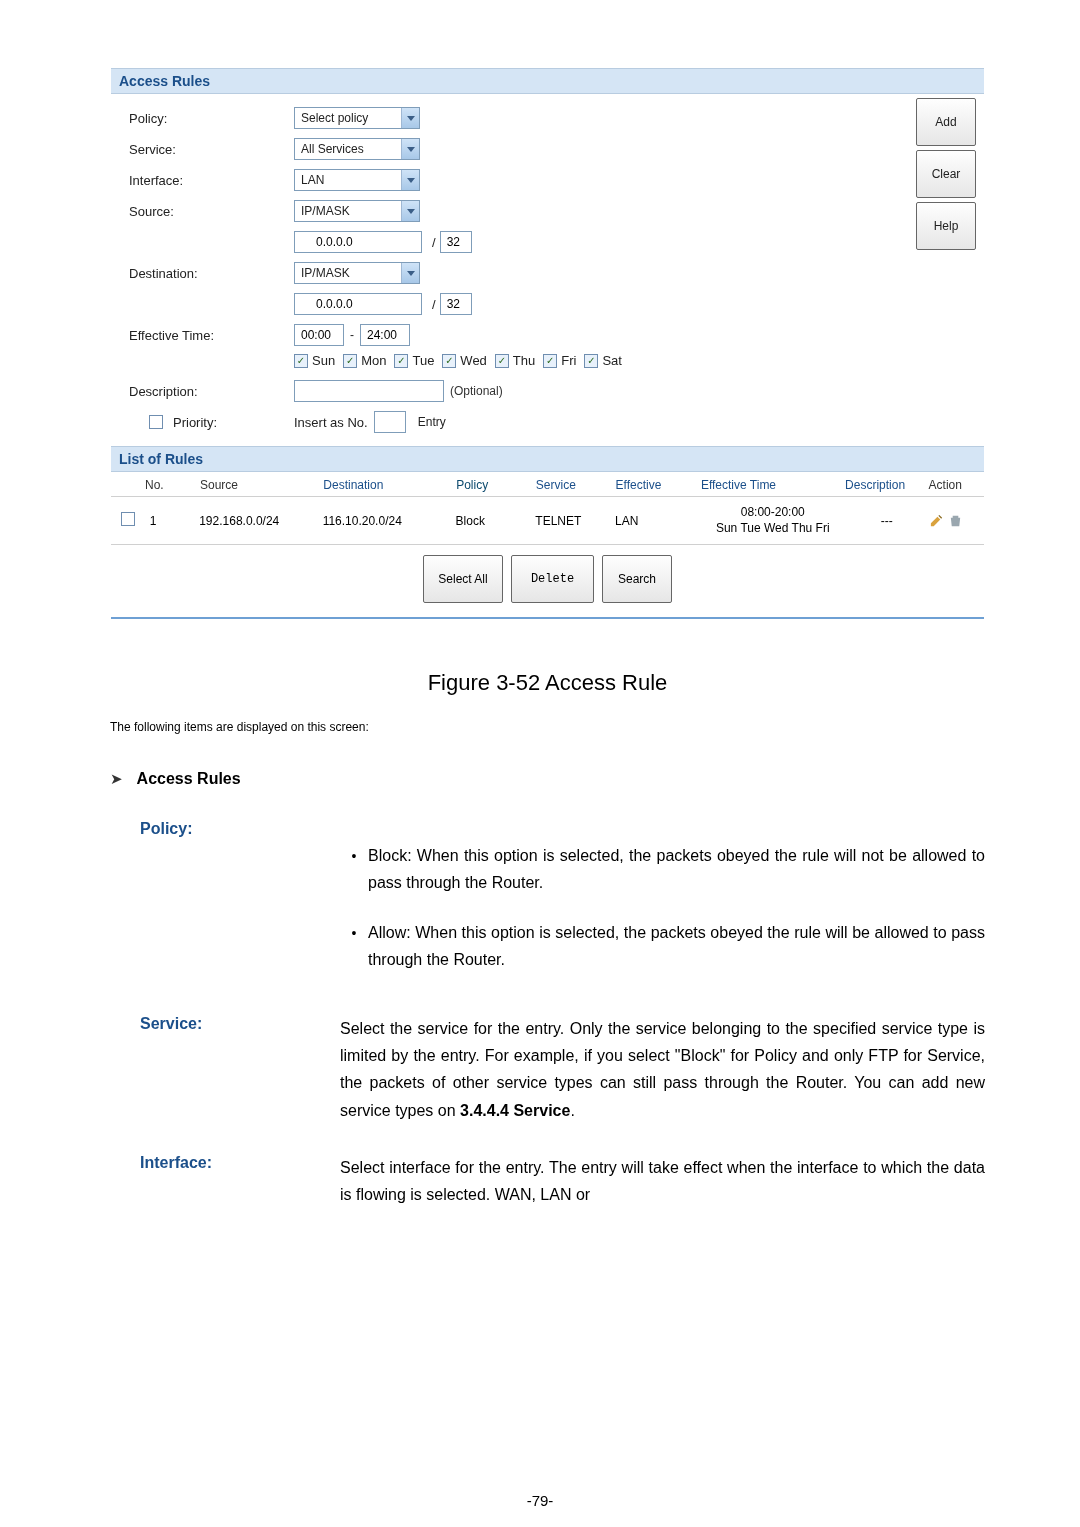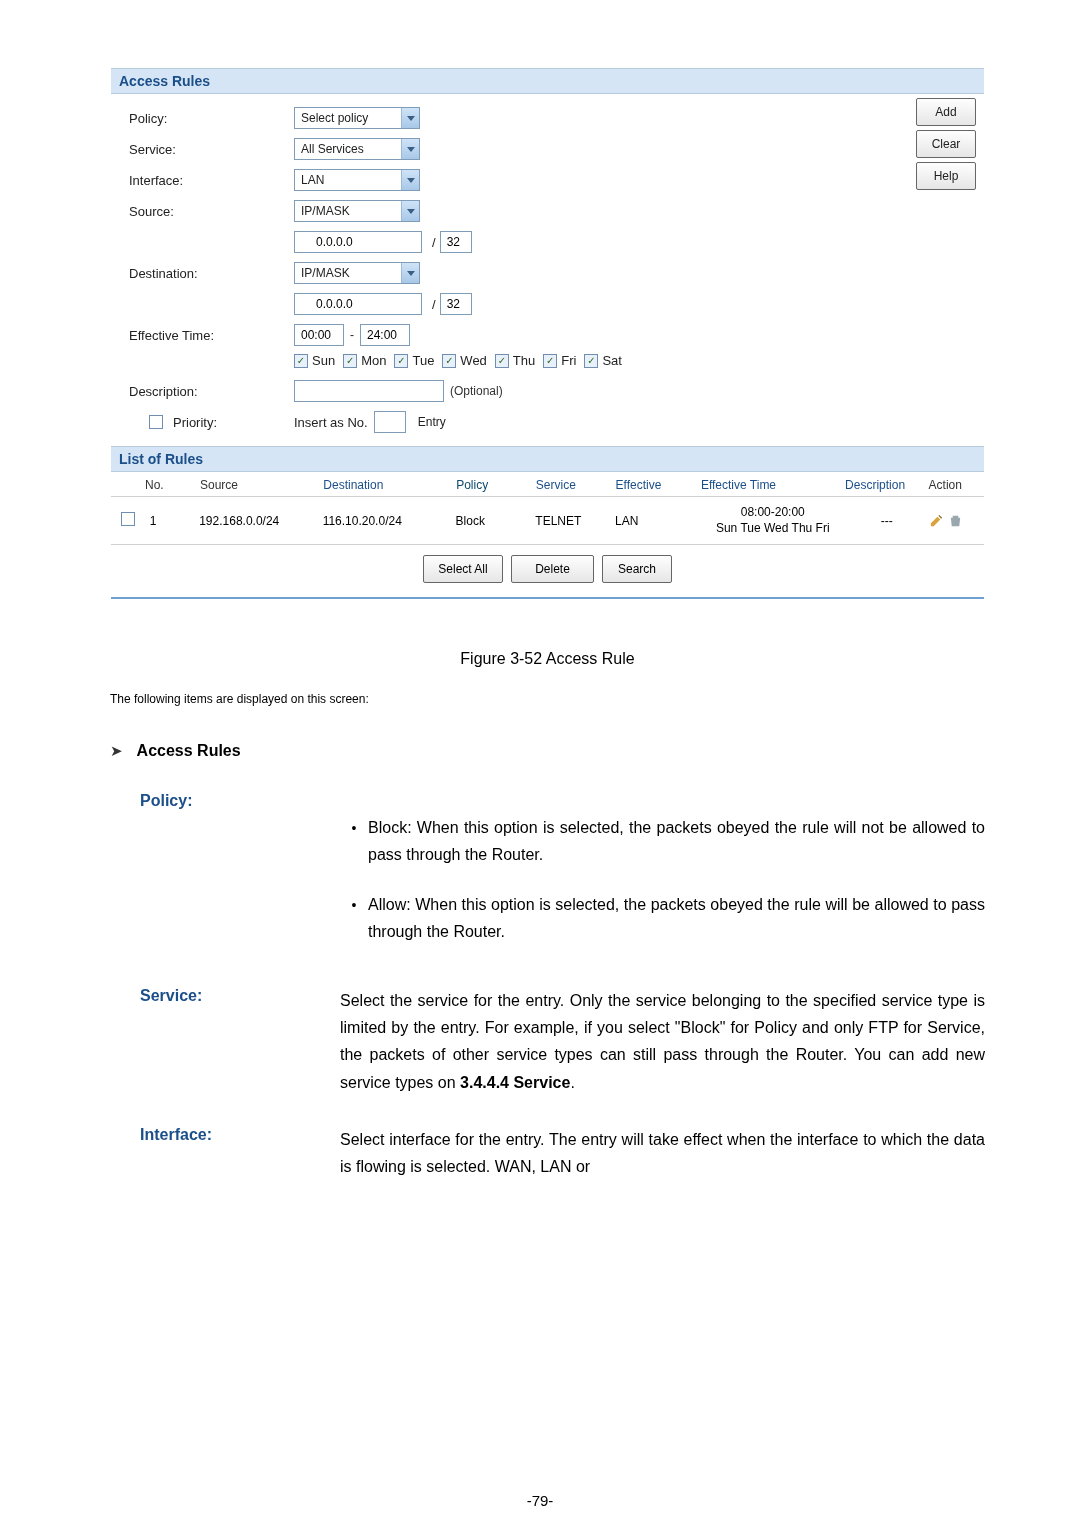--- a/index.html
+++ b/index.html
@@ -19,21 +19,21 @@
   .mask { width:32px; }
   .slash { padding:0 4px 0 10px; }
   .time { width:50px; }
   .days { margin-left:165px; display:flex; align-items:center; gap:2px; font-size:13px; }
   .chk { display:inline-flex; align-items:center; justify-content:center; width:14px; height:14px; border:1px solid #6f8eb0; background:#e8f1fb; font-size:10px; color:#2e6b1f; line-height:1; margin-right:2px; }
   .daylbl { margin-right:6px; }
   .optional { margin-left:6px; font-size:12px; color:#333; }
   .noinp { width:32px; }
   .entry { margin-left:6px; font-size:12px; }
   .sidebtns { position:absolute; right:8px; top:4px; display:flex; flex-direction:column; gap:4px; }
-  .btn { border:1px solid #666; background:linear-gradient(#fefefe,#e6e6e6); font-size:12px; padding:6px 0; width:60px; text-align:center; border-radius:2px; cursor:pointer; }
+  .btn { border:1px solid #666; background:linear-gradient(#fefefe,#e6e6e6); font-size:12px; padding:16px 0; width:60px; text-align:center; border-radius:2px; cursor:pointer; }
   .tblhead { display:flex; font-size:12px; color:#333; padding:6px 8px 4px 34px; background:#fff; }
   .th { }
   .th1 { width:58px; }
   .th2 { width:130px; }
   .th3 { width:140px; color:#1b4f8a; }
   .th4 { width:84px; color:#0c4a6e; }
   .th5 { width:84px; color:#1b4f8a; }
   .th6 { width:90px; color:#1b4f8a; }
   .th7 { width:152px; color:#1b4f8a; }
   .th8 { width:88px; color:#1b4f8a; }
@@ -47,21 +47,21 @@
   .c4 { width:84px; }
   .c5 { width:84px; }
   .c6 { width:90px; }
   .c7 { width:152px; text-align:center; }
   .c8 { width:88px; text-align:center; }
   .c9 { width:50px; display:flex; gap:4px; justify-content:flex-start; align-items:center; }
   .sched { display:flex; flex-direction:column; align-items:center; line-height:1.3; }
   .pencil svg, .trash svg { display:block; }
   .bottombtns { display:flex; justify-content:center; gap:8px; padding:10px 0 14px; border-top:1px solid #d0d0d0; }
   .bottomhr { border-top:2px solid #6ea0d4; }
-  .caption { text-align:center; font-size:16px; margin-top:50px; }
+  .caption { text-align:center; font-size:22px; margin-top:50px; }
   .bodytext { font-size:12px; margin-top:24px; }
   .subhead { display:flex; align-items:center; margin-top:36px; }
   .arrow-bullet { color:#333; font-size:15px; margin-right:14px; }
   .subhead-text { font-weight:bold; font-size:16px; }
   .deflist { margin-top:32px; padding-left:30px; }
   .defrow { display:flex; margin-bottom:30px; }
   .defrow.tight { margin-bottom:20px; }
   .term { width:200px; color:#1b4f8a; font-weight:bold; font-size:16px; }
   .desc { flex:1; font-size:16px; line-height:1.7; text-align:justify; }
   .bulletlist { margin-top:22px; }
@@ -215,21 +215,21 @@
         </span>
         <span class="trash">
           <svg width="15" height="15" viewBox="0 0 16 16">
               <path fill="#9aa7af" d="M3 5h10l-1 9H4zM5 3h6v2H5z"></path>
             </svg>
         </span>
       </span>
     </div>
     <div class="bottombtns">
       <div class="btn" style="width:80px;">Select All</div>
-      <div class="btn" style="width:83px;">Delete</div>
+      <div class="btn" style="width:83px;font-family:Liberation Mono, monospace;">Delete</div>
       <div class="btn" style="width:70px;">Search</div>
     </div>
     <div class="bottomhr"></div>
   </div>
 
   <div class="caption">Figure 3-52 Access Rule</div>
   <div class="bodytext">The following items are displayed on this screen:</div>
 
   <div class="subhead">
     <span class="arrow-bullet">➤</span>

